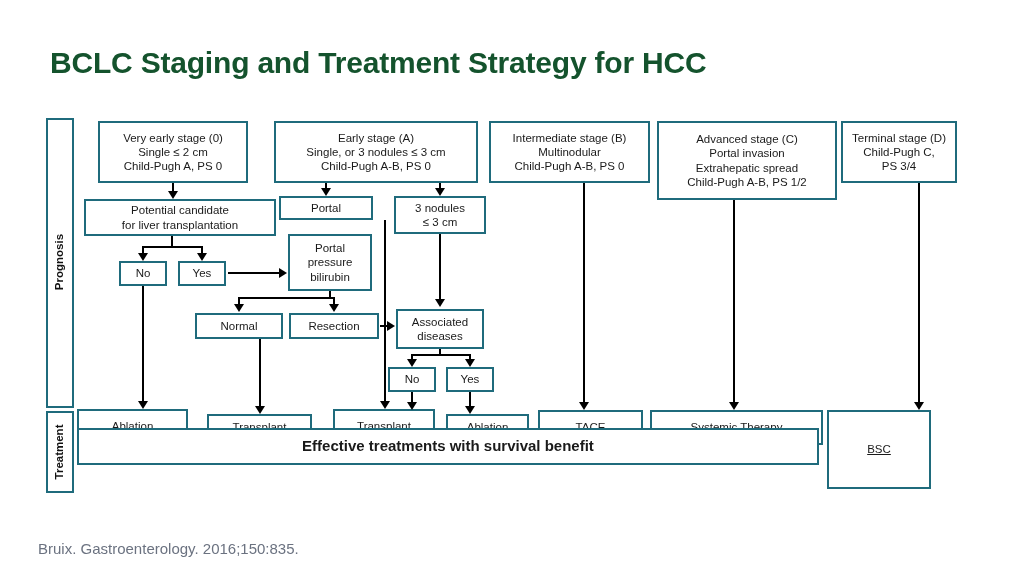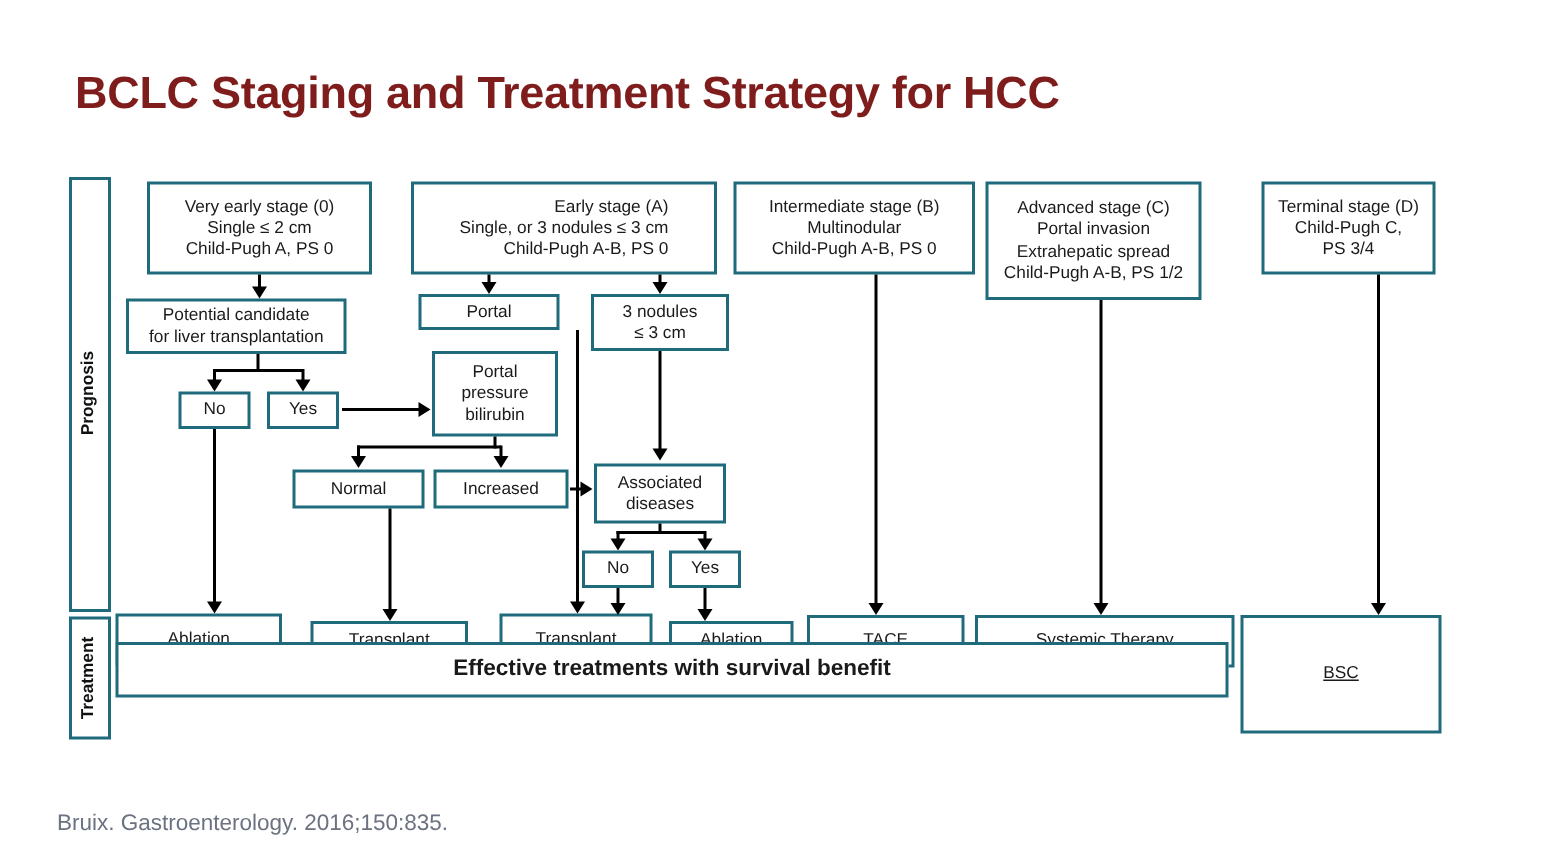--- a/index.html
+++ b/index.html
@@ -7,21 +7,21 @@
     width:1027px;height:568px;
     background:#ffffff;
     font-family:"Liberation Sans", sans-serif;
     overflow:hidden;
     position:relative;
   }
   #slide{position:absolute;inset:0;}
 
   .title{
     position:absolute;left:50px;top:46px;
-    font-size:30px;font-weight:bold;color:#7f1d1d;
+    font-size:30px;font-weight:bold;color:#14532d;
     letter-spacing:-0.2px;
     font-family:"Liberation Sans", sans-serif;
   }
 
   .citation{
     position:absolute;left:38px;top:540px;
     font-size:15px;color:#6b7280;
   }
 
   
@@ -75,53 +75,53 @@
   <div class="box railbox" style="left:46px;top:118px;width:28px;height:290px;"></div>
   <div class="rail-label" style="left:-1px;top:256px;width:120px;text-align:center;">Prognosis</div>
 
   <div class="box railbox" style="left:46px;top:411px;width:28px;height:82px;"></div>
   <div class="rail-label" style="left:-1px;top:446px;width:120px;text-align:center;">Treatment</div>
 
   <div class="box" style="left:98px;top:121px;width:150px;height:62px;white-space:pre-line;">Very early stage (0)
 Single ≤ 2 cm
 Child-Pugh A, PS 0</div>
 
-  <div class="box" style="left:274px;top:121px;width:204px;height:62px;white-space:pre-line;text-align:right;">Early stage (A)
+  <div class="box" style="left:274px;top:121px;width:204px;height:62px;white-space:pre-line;">Early stage (A)
 Single, or 3 nodules ≤ 3 cm
 Child-Pugh A-B, PS 0</div>
 
   <div class="box" style="left:489px;top:121px;width:161px;height:62px;white-space:pre-line;">Intermediate stage (B)
 Multinodular
 Child-Pugh A-B, PS 0</div>
 
-  <div class="box" style="left:657px;top:121px;width:144px;height:79px;white-space:pre-line;">Advanced stage (C)
+  <div class="box" style="left:657px;top:121px;width:180px;height:79px;white-space:pre-line;">Advanced stage (C)
 Portal invasion
 Extrahepatic spread
 Child-Pugh A-B, PS 1/2</div>
 
   <div class="box" style="left:841px;top:121px;width:116px;height:62px;white-space:pre-line;">Terminal stage (D)
 Child-Pugh C,
 PS 3/4</div>
 
-  <div class="box" style="left:84px;top:199px;width:147px;height:37px;white-space:pre-line;">Potential candidate
+  <div class="box" style="left:84px;top:199px;width:192px;height:37px;white-space:pre-line;">Potential candidate
 for liver transplantation</div>
 
   <div class="box" style="left:119px;top:261px;width:48px;height:25px;">No</div>
 
   <div class="box" style="left:178px;top:261px;width:48px;height:25px;">Yes</div>
 
   <div class="box" style="left:279px;top:196px;width:94px;height:24px;">Portal</div>
 
   <div class="box" style="left:288px;top:234px;width:84px;height:57px;white-space:pre-line;">Portal
 pressure
 bilirubin</div>
 
   <div class="box" style="left:195px;top:313px;width:88px;height:26px;">Normal</div>
 
-  <div class="box" style="left:289px;top:313px;width:90px;height:26px;">Increased</div>
+  <div class="box" style="left:289px;top:313px;width:90px;height:26px;">Resection</div>
 
   <div class="box" style="left:394px;top:196px;width:92px;height:38px;white-space:pre-line;">3 nodules
 ≤ 3 cm</div>
 
   <div class="box" style="left:396px;top:309px;width:88px;height:40px;white-space:pre-line;">Associated
 diseases</div>
 
   <div class="box" style="left:388px;top:367px;width:48px;height:25px;">No</div>
 
   <div class="box" style="left:446px;top:367px;width:48px;height:25px;">Yes</div>
@@ -131,21 +131,21 @@
   <div class="box" style="left:207px;top:414px;width:105px;height:26px;">Transplant</div>
 
   <div class="box" style="left:333px;top:409px;width:102px;height:35px;">Transplant</div>
 
   <div class="box" style="left:446px;top:414px;width:83px;height:26px;">Ablation</div>
 
   <div class="box" style="left:538px;top:410px;width:105px;height:35px;">TACE</div>
 
   <div class="box" style="left:650px;top:410px;width:173px;height:35px;">Systemic Therapy</div>
 
-  <div class="box" style="left:827px;top:410px;width:134px;height:79px;text-decoration:underline;">BSC</div>
+  <div class="box" style="left:827px;top:410px;width:104px;height:79px;text-decoration:underline;">BSC</div>
 
   <div class="box banner" style="left:77px;top:428px;width:742px;height:37px;">Effective treatments with survival benefit</div>
 
   <div class="ln vl" style="left:172px;top:183px;height:9px;"></div>
   <div class="arrow-down" style="left:168px;top:191px;"></div>
 
   <div class="ln vl" style="left:325px;top:183px;height:6px;"></div>
   <div class="arrow-down" style="left:321px;top:188px;"></div>
 
   <div class="ln vl" style="left:439px;top:183px;height:6px;"></div>

